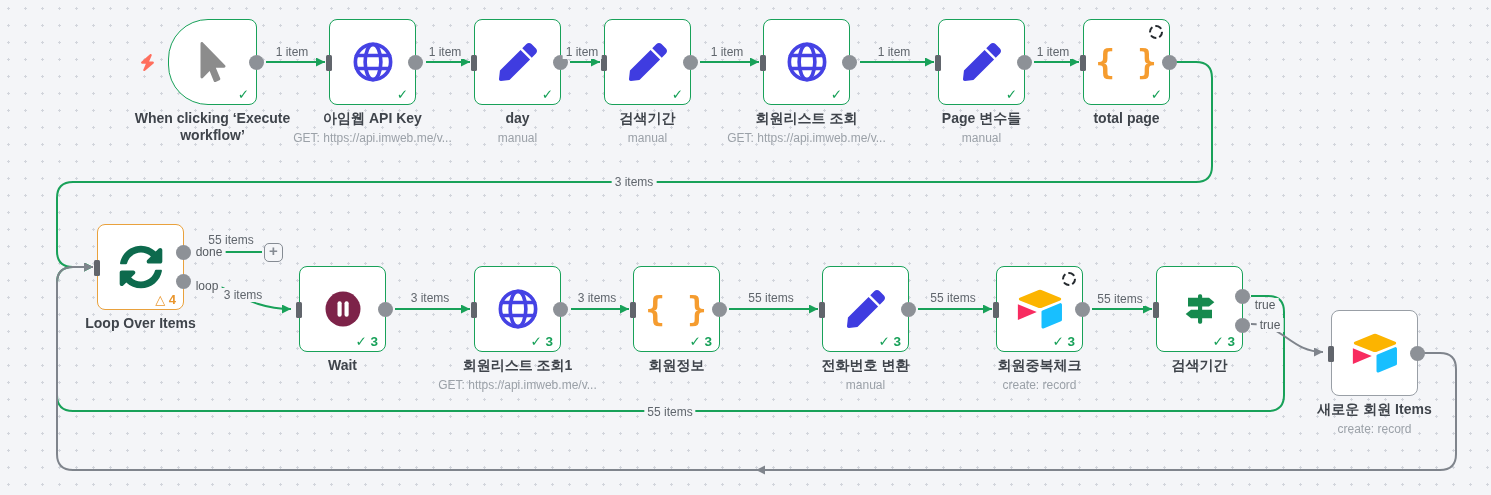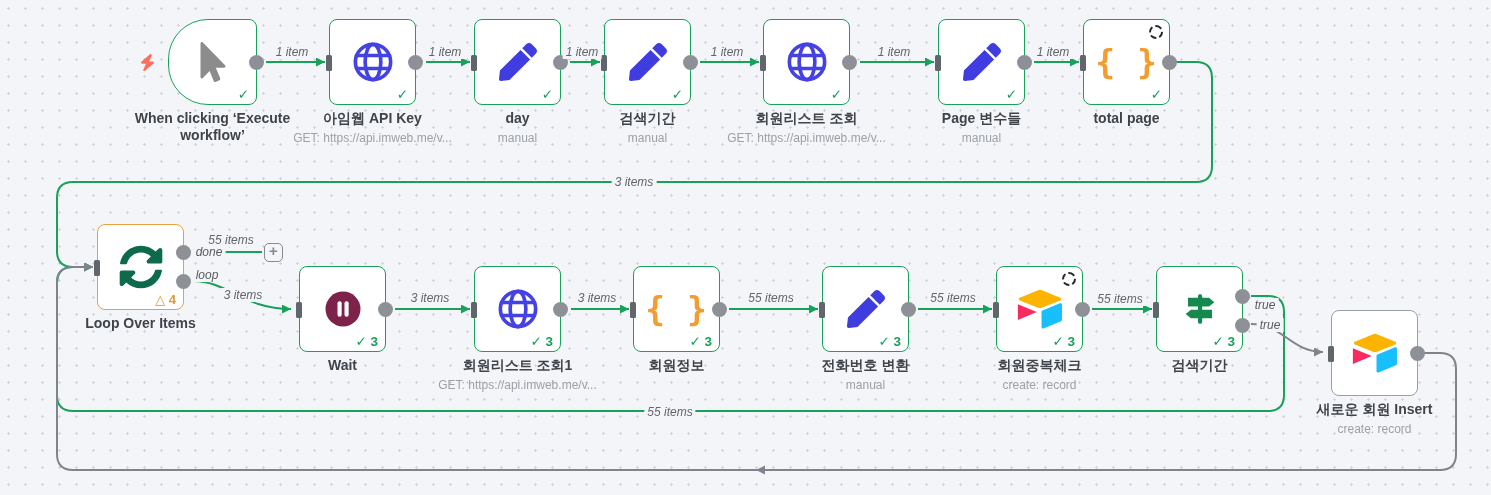--- a/index.html
+++ b/index.html
@@ -31,21 +31,21 @@
     position:absolute;top:calc(100% + 6px);left:50%;transform:translateX(-50%);
     white-space:nowrap;font-size:14px;font-weight:600;color:#3F444B;text-align:center;line-height:1.2;
   }
   .trigger .nlabel{white-space:normal;width:196px;text-align:center;}
   .nsub{
     position:absolute;top:calc(100% + 27px);left:50%;transform:translateX(-50%);
     white-space:nowrap;font-size:12px;color:#9BA1A8;text-align:center;
   }
   .elabel,.plabel{
     position:absolute;transform:translate(-50%,-50%);z-index:3;
-    font-size:12px;color:#60666D;background:#f4f5f8;padding:0 3px;white-space:nowrap;font-style:italic;
+    font-size:12px;color:#60666D;background:#f4f5f8;padding:0 3px;white-space:nowrap;
   }
   .plabel{color:#565B61;}
   .plus{
     position:absolute;left:264px;top:243px;width:19px;height:19px;box-sizing:border-box;
     border:1.8px solid #858B93;border-radius:5px;background:#f4f5f8;color:#858B93;
     font-size:15px;font-weight:700;line-height:14px;text-align:center;z-index:2;
   }
   .bolt{position:absolute;left:140px;top:54px;width:15px;height:21px;z-index:2;}
 </style>
 </head>
@@ -282,26 +282,26 @@
   <div class="node idle" style="left:1331px;top:310px">
     <span class="pin"></span>
     <span class="icon" style="width:48px;height:42px">
         <svg viewBox="0 0 64 54">
           <path fill="#FCB400" d="M28.6 2.2 5 11.9a2 2 0 0 0 0 3.7l23.7 9.4a8 8 0 0 0 6.6 0L59 15.6a2 2 0 0 0 0-3.7L35.4 2.2a8 8 0 0 0-6.8 0z"></path>
           <path fill="#18BFFF" d="M34 30.8V51a2 2 0 0 0 2.7 1.9L60 43.3a2 2 0 0 0 1.3-1.9V21.2a2 2 0 0 0-2.7-1.9L35.3 28.9A2 2 0 0 0 34 30.8z"></path>
           <path fill="#F82B60" d="M2.5 20.6 27.7 30.9 2.5 41.6z"></path>
         </svg>
       </span>
     <span class="dot" style="top:35px"></span>
-    <div class="nlabel">새로운 회원 Insert</div>
+    <div class="nlabel">새로운 회원 Items</div>
     <div class="nsub">create: record</div>
   </div>
 
   <div class="plabel" style="left:209px;top:252px">done</div>
-  <div class="plabel" style="left:207px;top:275px">loop</div>
+  <div class="plabel" style="left:207px;top:286px">loop</div>
   <div class="plabel" style="left:1265px;top:305px">true</div>
   <div class="plabel" style="left:1270px;top:325px">true</div>
 
 <div class="elabel" style="left: 292px; top: 52px;">1 item</div>
     <div class="elabel" style="left: 445px; top: 52px;">1 item</div>
     <div class="elabel" style="left: 582px; top: 52px;">1 item</div>
     <div class="elabel" style="left: 727px; top: 52px;">1 item</div>
     <div class="elabel" style="left: 894px; top: 52px;">1 item</div>
     <div class="elabel" style="left: 1053px; top: 52px;">1 item</div>
     <div class="elabel" style="left: 634px; top: 182px;">3 items</div>

